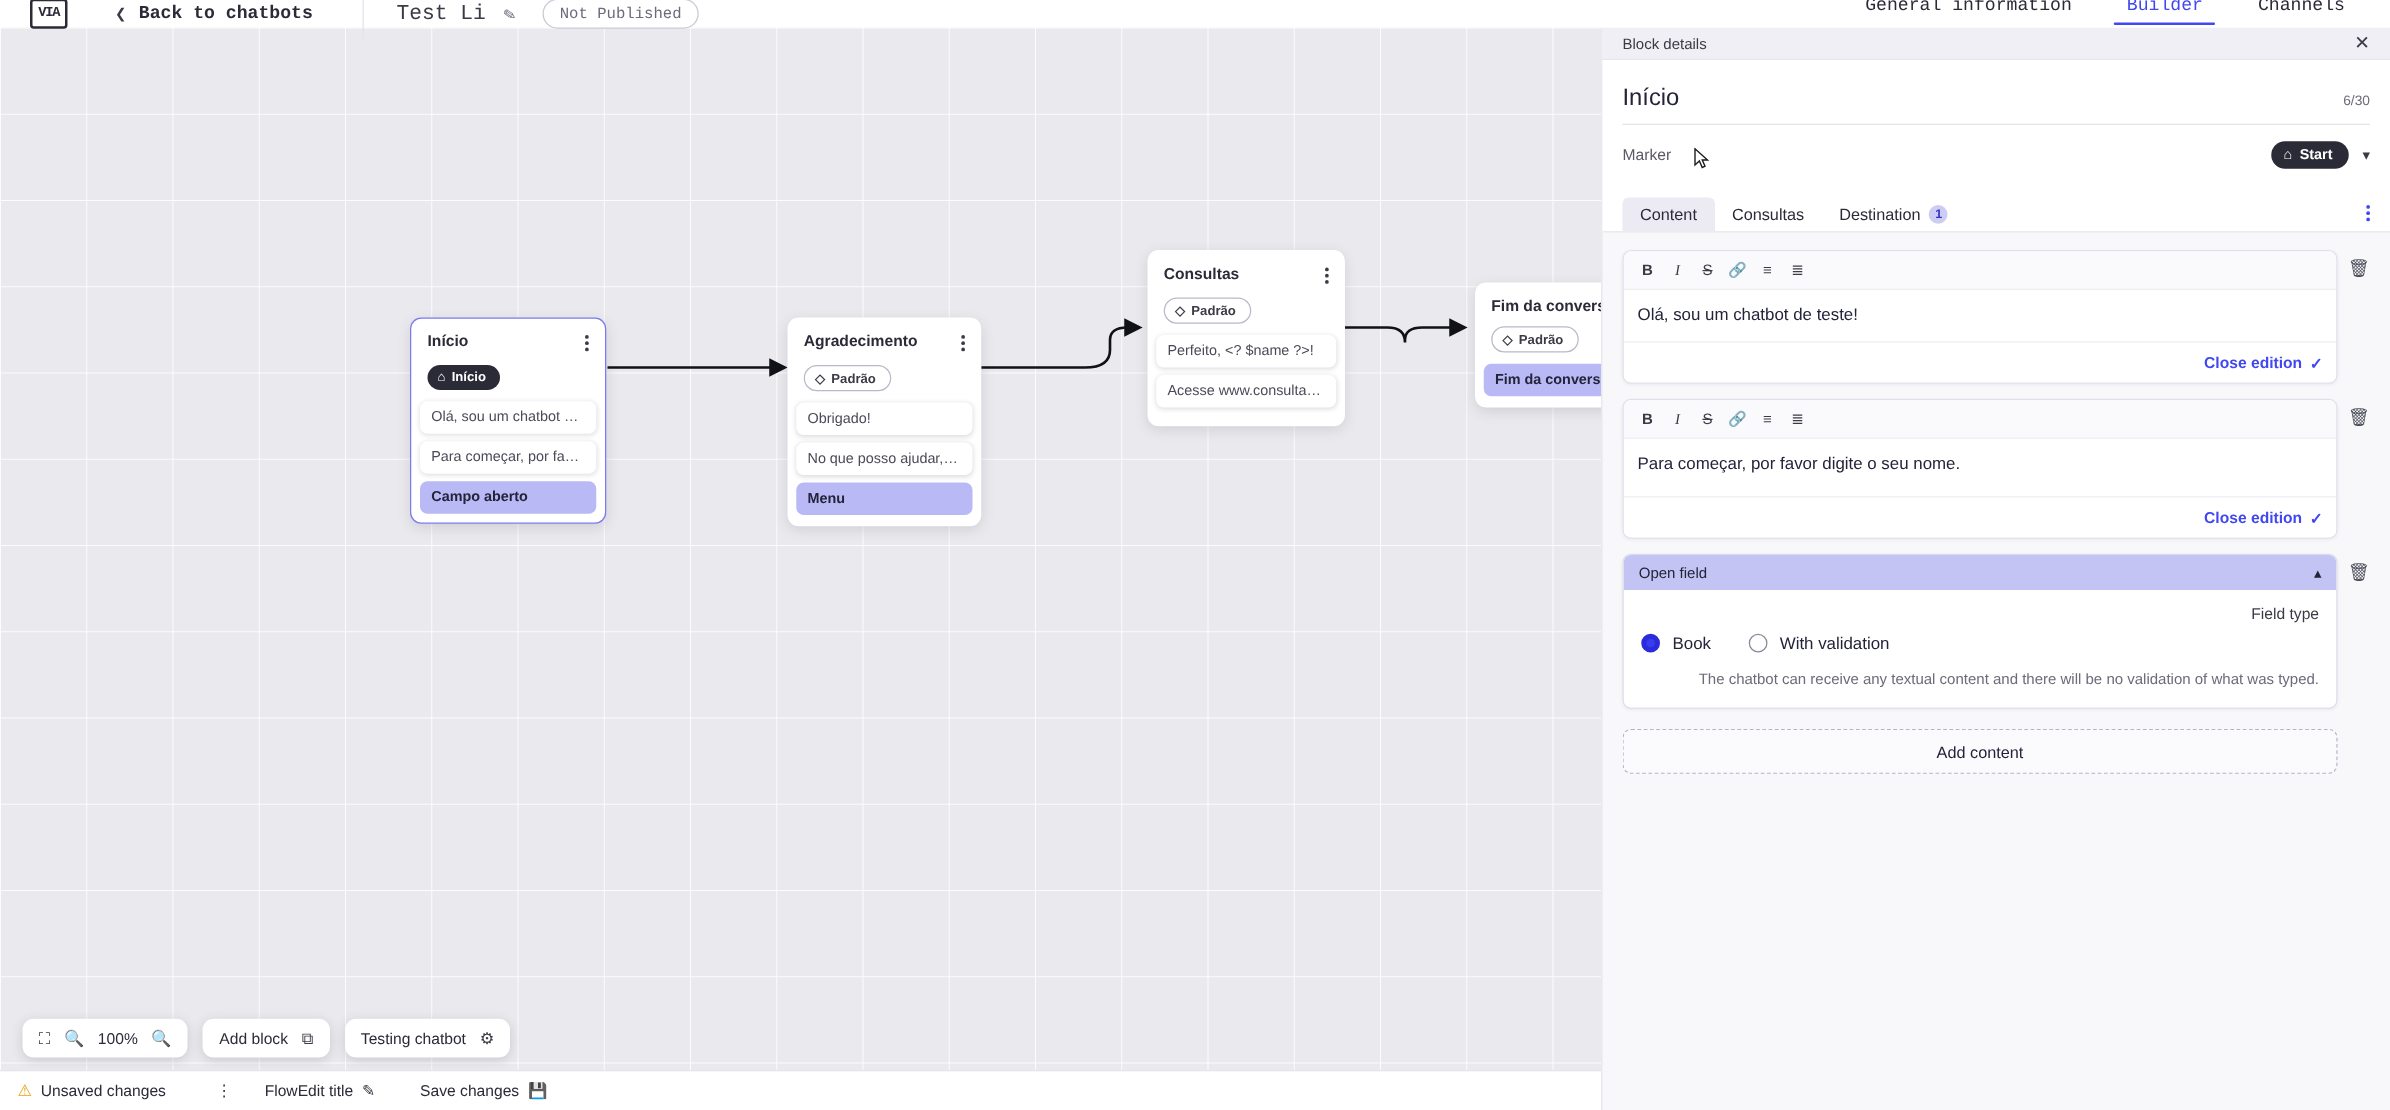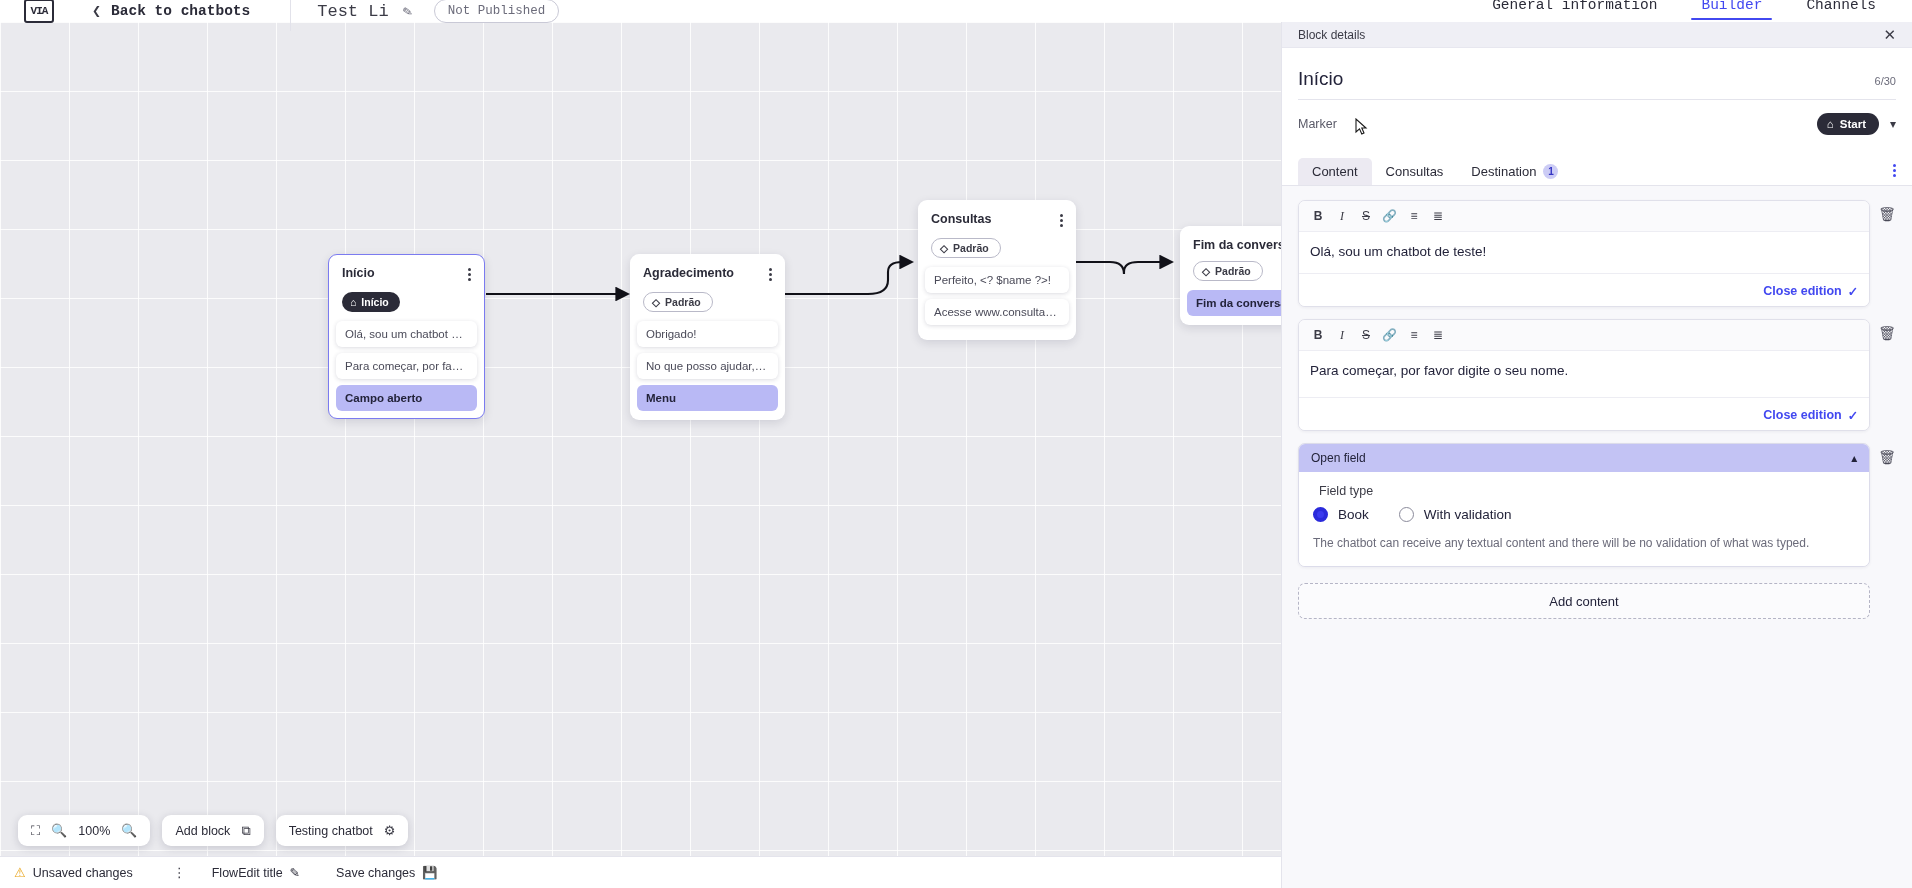--- a/index.html
+++ b/index.html
@@ -194,21 +194,21 @@
   .of-card {
     flex: 1; border-radius: 7px; overflow: hidden; border: 1px solid #dcdcea;
     box-shadow: 0 1px 3px rgba(30,30,60,.06); background: #fff;
   }
   .of-head {
     background: #c3c3f4; padding: 7px 12px; display: flex; align-items: center;
     font-size: 12px; color: #23233a;
   }
   .of-head-title { flex: 1; }
   .of-chev { font-size: 12px; color: #23233a; }
-  .of-body { padding: 12px 14px 14px 14px; background: #fff; }
+  .of-body { padding: 12px 14px 14px 14px; background: #fff; text-align: right; }
   .of-label { font-size: 12.5px; color: #3b3b46; margin-bottom: 9px; padding-left: 6px; }
   .radio-row { display: flex; align-items: center; gap: 10px; margin-bottom: 12px; }
   .radio {
     width: 15px; height: 15px; border-radius: 50%; border: 1.6px solid #8a8a9a;
     display: inline-block; flex-shrink: 0; background: #fff; cursor: pointer;
   }
   .radio.on { border: 4px solid #2b2bdb; background: #3b3bee; }
   .radio-label { font-size: 13.5px; color: #23233a; margin-right: 20px; }
   .of-desc { font-size: 12px; color: #6b6b7a; line-height: 1.5; }
 

